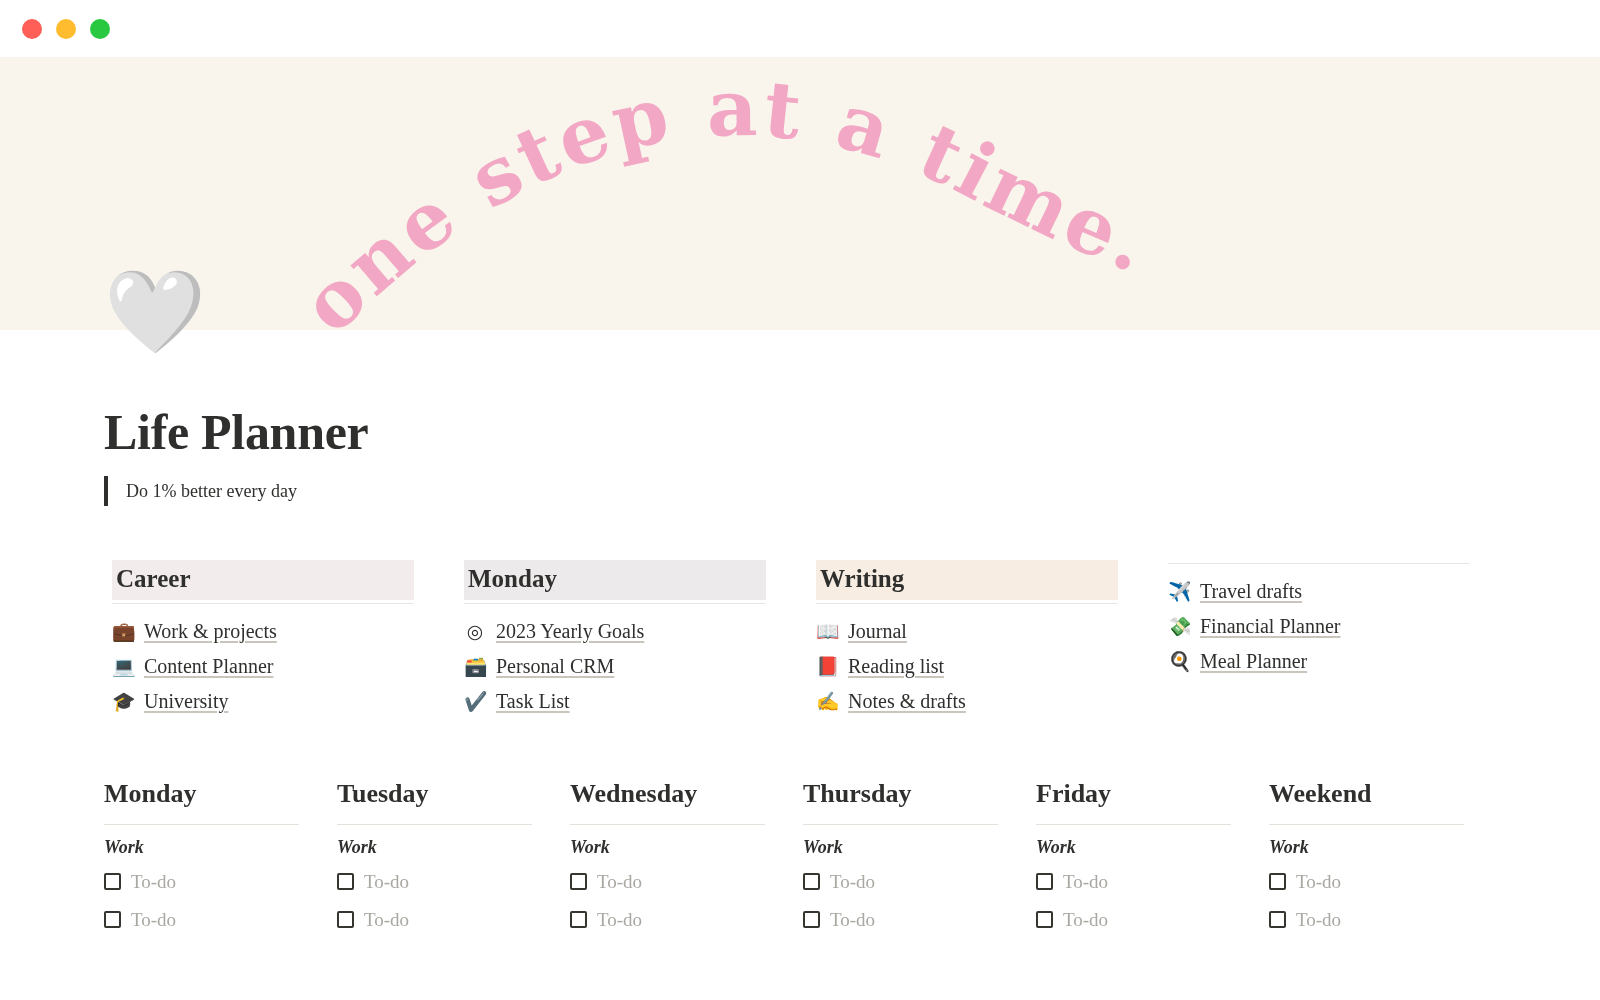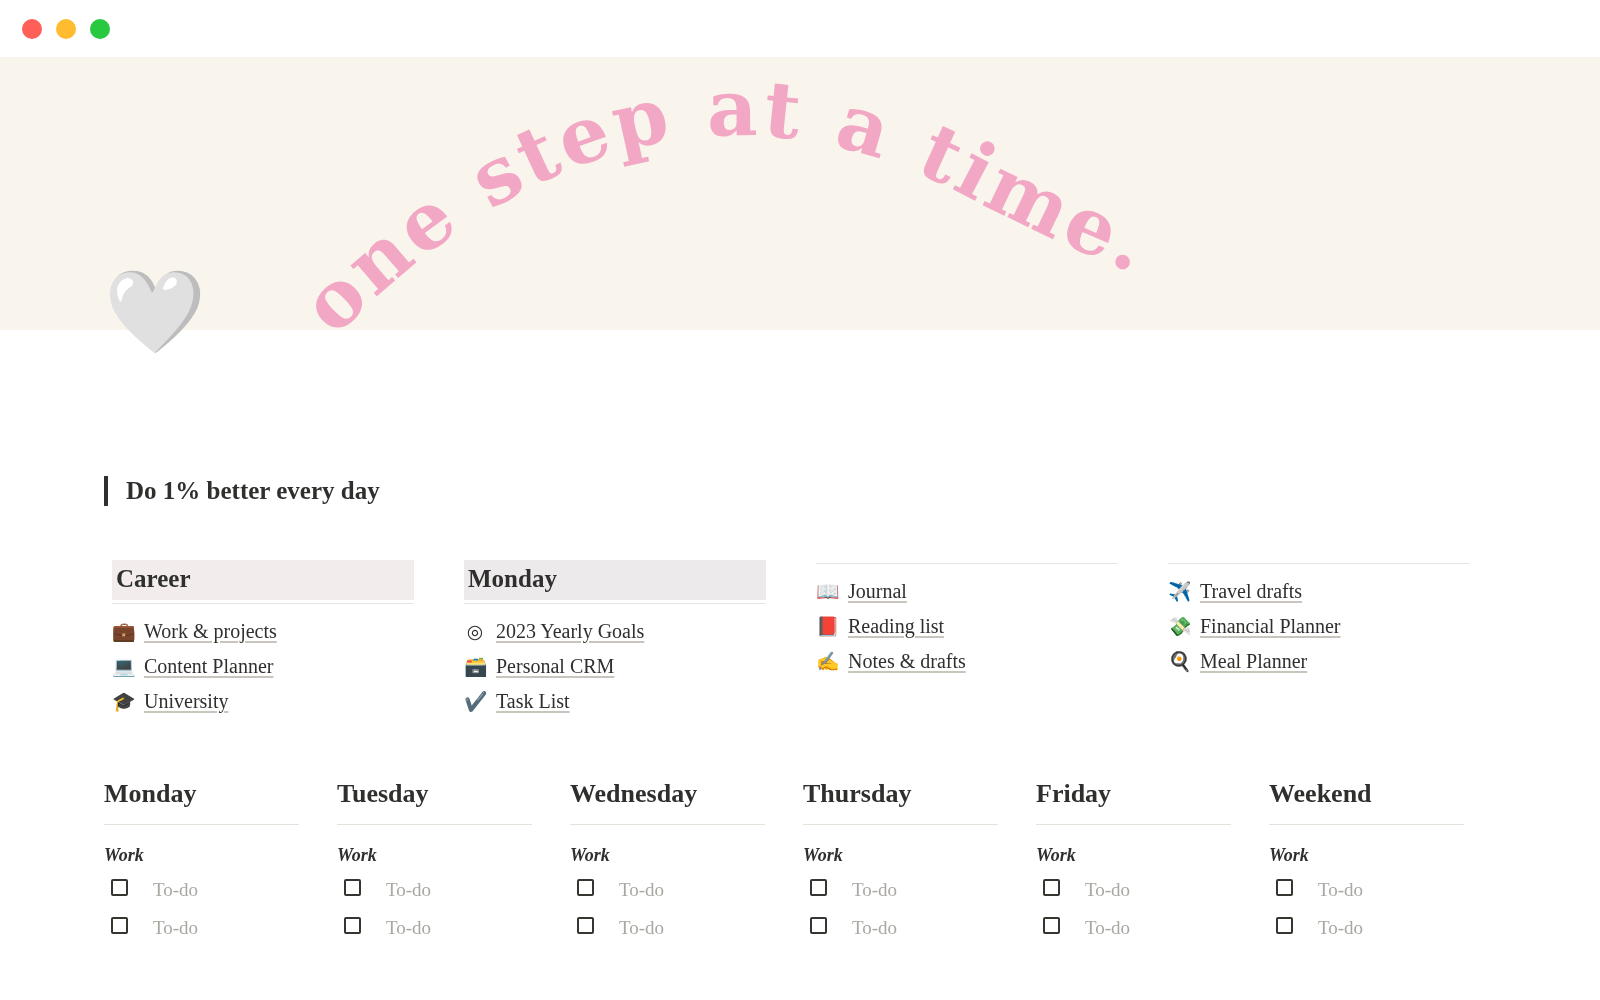--- a/index.html
+++ b/index.html
@@ -68,21 +68,21 @@
     letter-spacing: -0.3px;
   }
 
   
   .quote {
     position: absolute; left: 104px; top: 146px;
     display: flex; align-items: center; gap: 18px;
   }
   .quote-bar { width: 4px; height: 30px; background: #2f2f2d; display:block; }
   .quote-text {
-    font-size: 25px; font-weight: 700; color: #2f2f2d;
+    font-size: 18px; font-weight: 400; color: #2f2f2d;
   }
 
   
   .cat-grid {
     position: absolute; left: 104px; top: 230px;
     width: 1360px;
     display: grid;
     grid-template-columns: repeat(4, 302px);
     column-gap: 50px;
   }
@@ -116,26 +116,26 @@
     column-gap: 38px;
   }
   .day-col { }
   .day-head {
     font-size: 26px; font-weight: 700; color: #2f2f2d;
     line-height: 1.1;
     white-space: nowrap;
   }
   .day-rule { height: 1px; background: #e5e2dc; margin-top: 15px; }
   .day-section {
-    margin-top: 20px;
+    margin-top: 12px;
     font-size: 18px; font-weight: 700; font-style: italic;
     color: #2f2f2d;
   }
   .todo-list { margin-top: 13px; display: flex; flex-direction: column; gap: 16px; }
-  .todo-row { display: flex; align-items: flex-start; gap: 25px; cursor: pointer; margin-left: 7px; }
+  .todo-row { display: flex; align-items: center; gap: 10px; cursor: pointer; }
   .todo-box {
     width: 17px; height: 17px; flex: none;
     border: 2px solid #37352f;
     border-radius: 2px;
     background: transparent;
     display: block;
   }
   .todo-label { font-size: 19px; color: #a9a7a1; }
 </style>
 </head>
@@ -159,20 +159,21 @@
         <textPath href="#arcpath" startOffset="2%" id="arc-textpath">one step at a time.</textPath>
       </text>
     </svg>
   </div>
 </div>
 
 <div class="page-icon">🤍</div>
 
 <div class="page">
 
+  <h1 class="page-title">Life Planner</h1>
 
   <div class="quote">
     <span class="quote-bar"></span>
     <span class="quote-text">Do 1% better every day</span>
   </div>
 
   <div class="cat-grid">
       <div class="cat-col">
         <div class="cat-head" style="background: rgb(242, 237, 236);">Career</div>
         <div class="cat-rule"></div>
@@ -203,20 +204,21 @@
             <span class="cat-emoji">🗃️</span>
             <span class="cat-label">Personal CRM</span>
           </div>
           <div class="cat-item">
             <span class="cat-emoji">✔️</span>
             <span class="cat-label">Task List</span>
           </div>
         </div>
       </div>
       <div class="cat-col">
+        <div class="cat-head" style="background: rgb(247, 237, 226);">Writing</div>
         <div class="cat-rule"></div>
         <div class="cat-items">
           <div class="cat-item">
             <span class="cat-emoji">📖</span>
             <span class="cat-label">Journal</span>
           </div>
           <div class="cat-item">
             <span class="cat-emoji">📕</span>
             <span class="cat-label">Reading list</span>
           </div>

